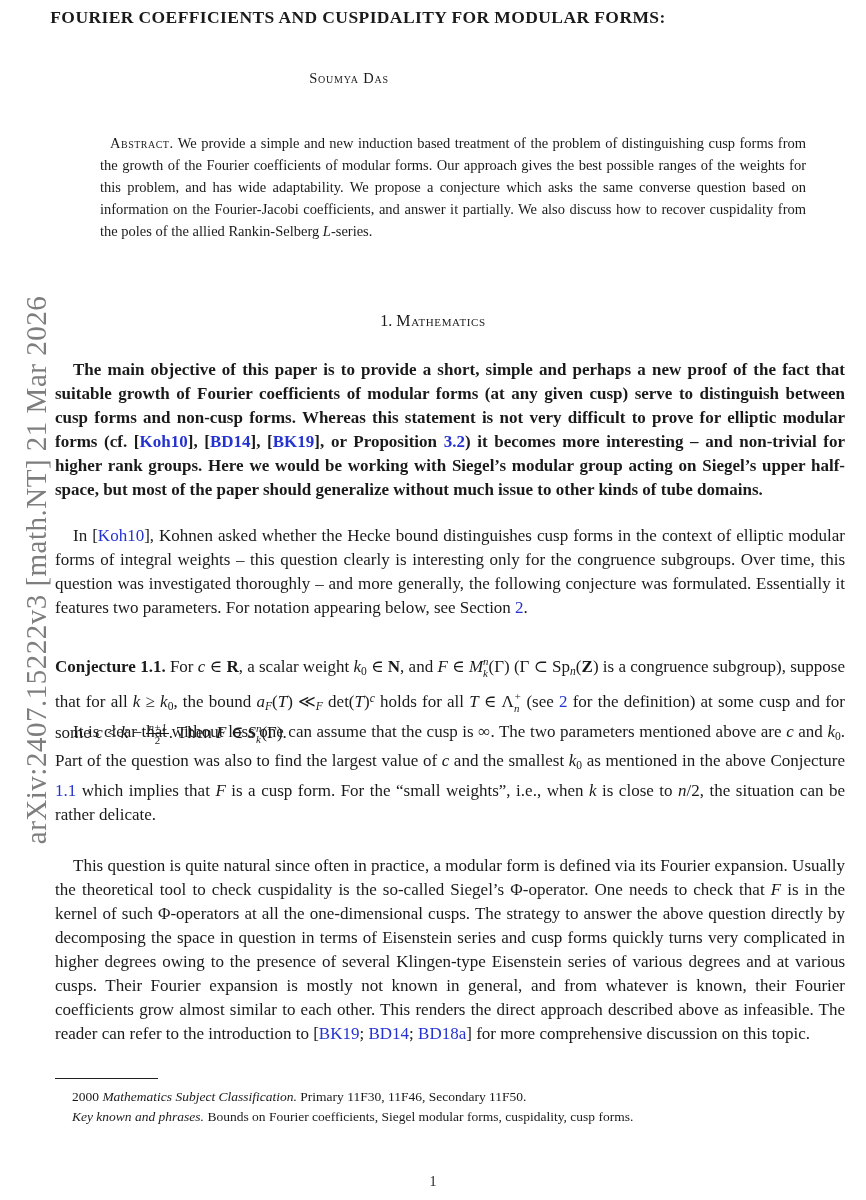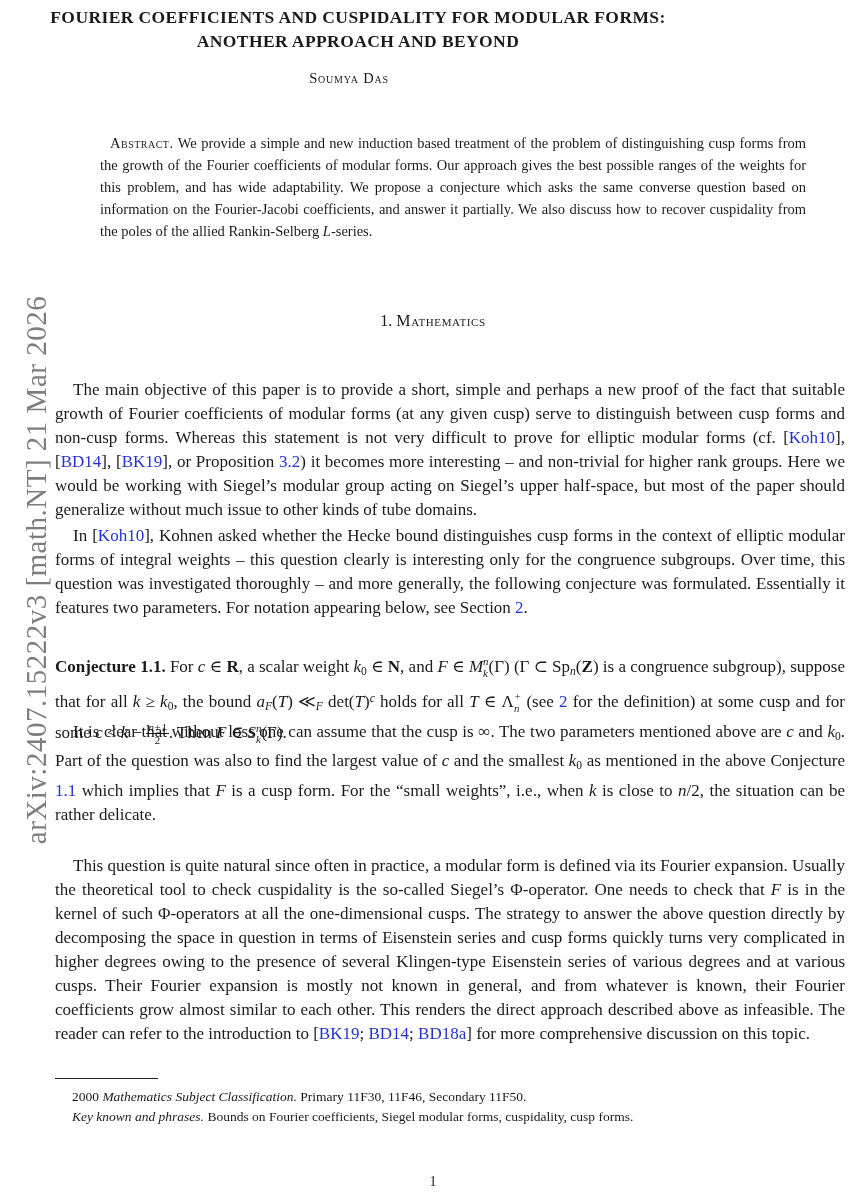--- a/index.html
+++ b/index.html
@@ -8,21 +8,21 @@
     font-family:"Liberation Serif","DejaVu Serif",serif;color:var(--text-color,#1a1a1a);
   }
   .abs{position:absolute;}
   .title{top:5px;left:0;width:716px;text-align:center;font-weight:bold;font-size:17.5px;line-height:24px;letter-spacing:0.4px;}
   .author{top:70px;left:0;width:698px;text-align:center;font-variant:small-caps;font-size:14.5px;letter-spacing:0.8px;}
   .abstract{top:132px;left:100px;width:706px;text-align:justify;font-size:14.5px;line-height:22px;text-indent:10px;}
   .abstract-label{font-variant:small-caps;letter-spacing:0.5px;margin-top:31px;}
   .section-heading{top:312px;left:0;width:866px;text-align:center;font-size:16px;}
   .sc{font-variant:small-caps;letter-spacing:0.6px;}
   .para{position:absolute;left:55px;width:790px;text-align:justify;font-size:17px;line-height:24px;text-indent:18px;}
-  .p1{top:378px;} .p2{top:524px;}
+  .p1{top:358px;font-weight:bold;} .p2{top:524px;}
   .conjecture{top:654px;text-indent:0;line-height:26px;}
   .conj-label{font-weight:bold;}
   .p3{top:720px;} .p4{top:854px;}
   .fn-rule{left:55px;top:1078px;width:103px;border-top:1.5px solid #222;height:0;}
   .footnote{position:absolute;left:55px;width:790px;font-size:13.5px;line-height:20px;text-indent:17px;text-align:justify;}
   .fn1{top:1087px;} .fn2{top:1107px;}
   .page-number{top:1174px;left:0;width:866px;text-align:center;font-size:14px;}
   .watermark{
     top:570px;left:36px;transform:translate(-50%,-50%) rotate(-90deg);
     font-size:29px;color:var(--wm-color,#7e7e7e);white-space:nowrap;letter-spacing:0.5px;
@@ -43,21 +43,20 @@
 </style>
 </head>
 <body>
 
 <div class="page">
 
   <div class="abs watermark">arXiv:2407.15222v3  [math.NT]  21 Mar 2026</div>
 
   <div class="abs title">
     <div>FOURIER COEFFICIENTS AND CUSPIDALITY FOR MODULAR FORMS:</div>
-    <div>ANOTHER APPROACH AND BEYOND</div>
   </div>
 
   <div class="abs author">Soumya Das</div>
 
   <div class="abs abstract"><span class="abstract-label">Abstract.</span><span><span class="seg-plain"> We provide a simple and new induction based treatment of the problem of distinguishing cusp forms from the growth of the Fourier coefficients of modular forms. Our approach gives the best possible ranges of the weights for this problem, and has wide adaptability. We propose a conjecture which asks the same converse question based on information on the Fourier-Jacobi coefficients, and answer it partially. We also discuss how to recover cuspidality from the poles of the allied Rankin-Selberg </span><span class="seg-i">L</span><span class="seg-plain">-series.</span></span></div>
 
   <div class="abs section-heading"><span>1.</span>&nbsp;<span class="sc">Mathematics</span></div>
 
   <div class="para p1"><span class="seg-plain">The main objective of this paper is to provide a short, simple and perhaps a new proof of the fact that suitable growth of Fourier coefficients of modular forms (at any given cusp) serve to distinguish between cusp forms and non-cusp forms. Whereas this statement is not very difficult to prove for elliptic modular forms (cf. [</span><span class="seg-link">Koh10</span><span class="seg-plain">], [</span><span class="seg-link">BD14</span><span class="seg-plain">], [</span><span class="seg-link">BK19</span><span class="seg-plain">], or Proposition </span><span class="seg-link">3.2</span><span class="seg-plain">) it becomes more interesting – and non-trivial for higher rank groups. Here we would be working with Siegel’s modular group acting on Siegel’s upper half-space, but most of the paper should generalize without much issue to other kinds of tube domains.</span></div>
 

